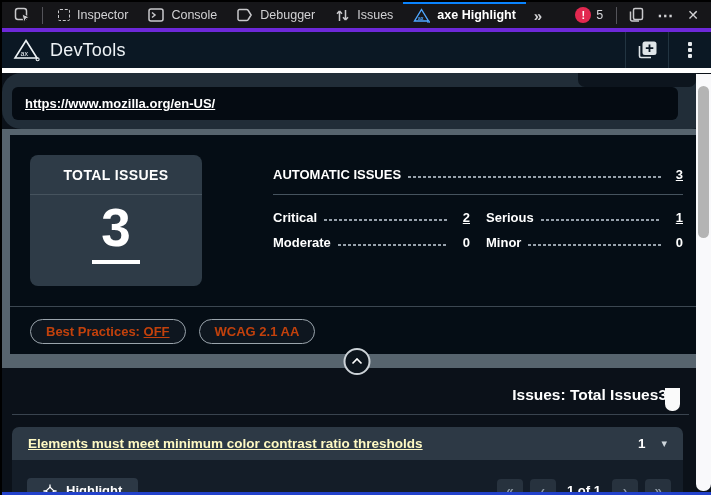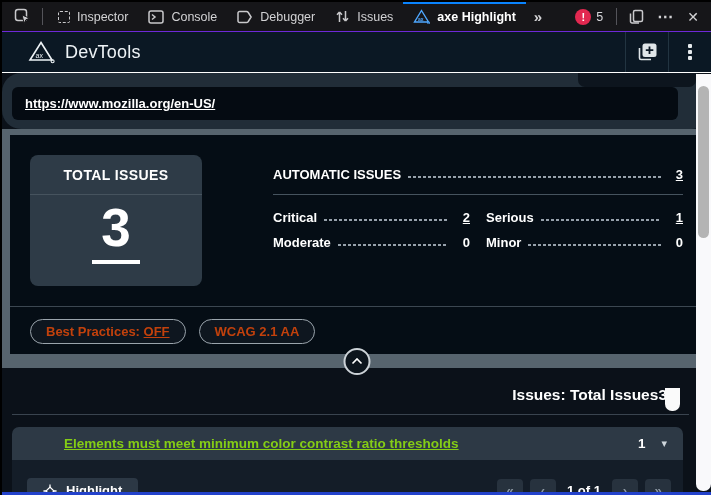--- a/index.html
+++ b/index.html
@@ -2,39 +2,39 @@
 <html><head>
 <meta charset="utf-8">
 <style>
   * { margin:0; padding:0; box-sizing:border-box; }
   body { background:#2a2a2e; font-family:"Liberation Sans", sans-serif; }
   .window { width:711px; height:495px; position:relative; overflow:hidden;
             background:#0b1119; border-left:2px solid #000; border-top:2px solid #000; }
 
   
   .tabbar { height:30px; background:#161619; display:flex; align-items:center;
-            padding:0 4px 0 6px; border-bottom:1px solid #6d28d9; }
+            padding:0 4px 0 6px; border-bottom:4px solid #6d28d9; }
   .tool-btn { display:flex; align-items:center; justify-content:center; padding:0 6px; height:100%; }
   .vsep { width:1px; height:17px; background:#54545a; margin:0 5px; flex:none; }
   .tab { display:flex; align-items:center; gap:7px; padding:0 10px; height:100%;
          color:#d2d2d4; font-size:12.5px; position:relative; white-space:nowrap; }
   .tab.active { color:#fff; font-weight:bold; }
   .tab.active::before { content:""; position:absolute; top:0; left:0; right:0; height:2px; background:#0a84ff; }
   .overflow-glyph { color:#d2d2d4; font-size:15px; font-weight:bold; padding:0 8px; }
   .flex1 { flex:1; }
   .badge { width:16px; height:16px; border-radius:50%; background:#e22850; color:#fff;
            font-weight:bold; font-size:11px; display:flex; align-items:center; justify-content:center; flex:none; }
   .badge-count { color:#d7d7db; font-size:12.5px; margin:0 8px 0 5px; }
   .meatball { color:#d2d2d4; font-size:16px; font-weight:bold; padding:0 7px; letter-spacing:1px; }
   .close-x { color:#d2d2d4; font-size:14px; padding:0 8px 0 6px; }
   .dashed-sq { width:12px; height:12px; border:1.5px dashed #c9c9cc; border-radius:2px; }
 
   
   .axe-header { height:41px; background:#0b1824; display:flex; align-items:center;
-                padding-left:26px; border-bottom:1px solid #ffffff; }
+                padding-left:11px; border-bottom:5px solid #ffffff; }
   .axe-title { color:#eef3f6; font-size:18px; margin-left:10px; letter-spacing:.2px; }
   .header-right { margin-left:auto; display:flex; align-items:stretch; height:100%; }
   .hsep { width:1px; background:#223441; }
   .hbtn { width:42px; display:flex; align-items:center; justify-content:center; }
   .kebab { display:flex; flex-direction:column; gap:2.5px; }
   .kebab i { width:3.5px; height:3.5px; background:#e6eaed; border-radius:1px; }
 
   
   .url-section { height:56px; background:#212d38; position:relative;border-radius:19px; }
   .partial-el { position:absolute; top:0; left:576px; width:118px; height:14px;
@@ -68,21 +68,21 @@
 
   .issues-section { position:relative; background:#0b1119; height:160px; }
   .collapse-btn { position:absolute; top:-20px; left:50%; transform:translateX(-50%);
                   width:27px; height:27px; border-radius:50%; background:#0d151d;
                   border:2px solid #ccd2d7; display:flex; align-items:center; justify-content:center; cursor:pointer; }
   .issues-heading { display:flex; justify-content:flex-end; padding:18px 44px 10px 13px;
                     color:#fff; font-size:15.5px; font-weight:bold; }
   .issues-divider { border-top:1px solid #3a444f; margin:0 22px 0 10px; }
   .issue-card { margin:12px 28px 0 10px; border-radius:7px; overflow:hidden; }
   .issue-head { background:#2d3945; padding:9px 16px; display:flex; align-items:center; }
-  .issue-title { color:#84cc16; font-size:13.5px; font-weight:bold; text-decoration:underline; cursor:pointer;margin-left:36px; }
+  .issue-title { color:#fef9c3; font-size:13.5px; font-weight:bold; text-decoration:underline; cursor:pointer; }
   .issue-count { margin-left:auto; color:#fff; font-size:13.5px; font-weight:bold; }
   .issue-caret { color:#cfd6dc; margin-left:16px; font-size:11px; cursor:pointer; }
   .issue-body { background:#141d28; padding:18px 12px 14px 15px; display:flex; align-items:center; }
   .highlight-btn { display:flex; align-items:center; gap:9px; background:#2c3845; border-radius:4px;
                    padding:5px 16px; color:#fff; font-size:13px; font-weight:bold; cursor:pointer; }
   .pagination { margin-left:auto; display:flex; align-items:center; gap:7px; }
   .page-btn { width:26px; height:24px; background:#27323e; border-radius:4px; color:#8d99a5;
               display:flex; align-items:center; justify-content:center; font-size:13px; font-weight:bold; cursor:pointer; }
   .page-label { color:#fff; font-size:13px; font-weight:bold; margin:0 4px; white-space:nowrap; }
 

